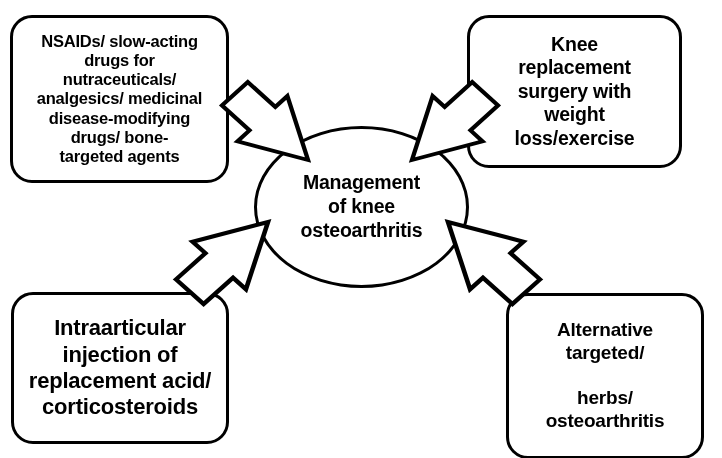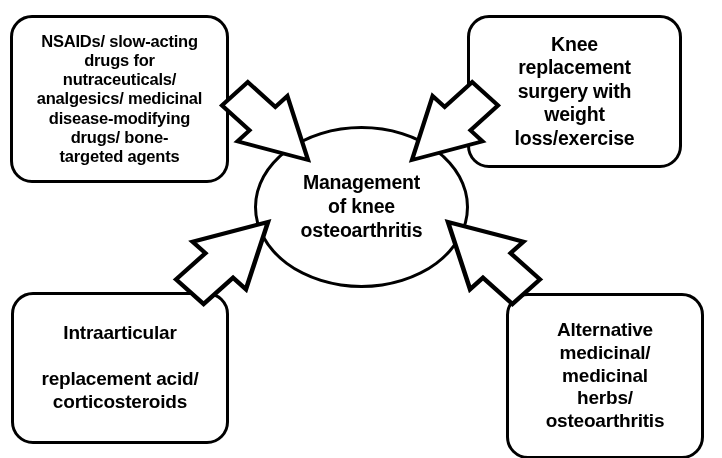--- a/index.html
+++ b/index.html
@@ -31,21 +31,21 @@
     font-weight: bold;
     color: #000000;
     line-height: 1.16;
     letter-spacing: -0.2px;
   }
   #box-tl { left: 10px;  top: 15px;  width: 219px; height: 168px; }
   #box-tl .node-text { font-size: 16.5px; }
   #box-tr { left: 467px; top: 15px;  width: 215px; height: 153px; }
   #box-tr .node-text { font-size: 19.5px; line-height: 1.2; }
   #box-bl { left: 11px;  top: 292px; width: 218px; height: 152px; }
-  #box-bl .node-text { font-size: 19px; line-height: 1.2; }
+  #box-bl .node-text { font-size: 22px; line-height: 1.2; }
   #box-br { left: 506px; top: 293px; width: 198px; height: 166px; }
   #box-br .node-text { font-size: 19px; line-height: 1.2; }
 
   #center-ellipse {
     position: absolute;
     left: 254px;
     top: 126px;
     width: 215px;
     height: 162px;
     box-sizing: border-box;
@@ -100,31 +100,31 @@
       <span>replacement</span><br>
       <span>surgery with</span><br>
       <span>weight</span><br>
       <span>loss/exercise</span>
     </div>
   </div>
 
   <div class="node-box" id="box-bl">
     <div class="node-text">
       <span>Intraarticular</span><br>
-      <br>
+      <span>injection of</span><br>
       <span>replacement acid/</span><br>
       <span>corticosteroids</span>
     </div>
   </div>
 
   <div class="node-box" id="box-br">
     <div class="node-text">
       <span>Alternative</span><br>
-      <span>medicinal/</span><br>
-      <span>medicinal</span><br>
+      <span>targeted/</span><br>
+      <br>
       <span>herbs/</span><br>
       <span>osteoarthritis</span>
     </div>
   </div>
 
   <div id="center-ellipse">
     <div class="node-text">
       <span>Management</span><br>
       <span>of knee</span><br>
       <span>osteoarthritis</span>

